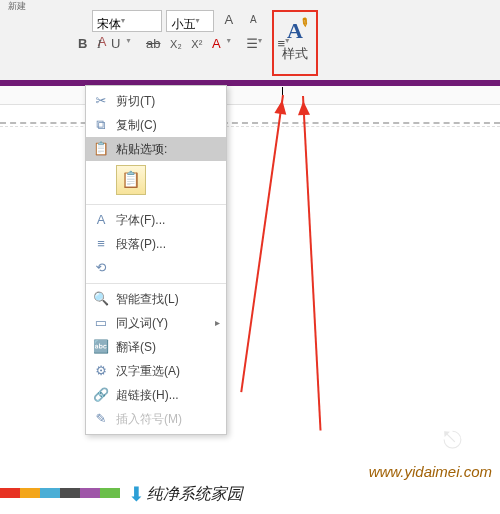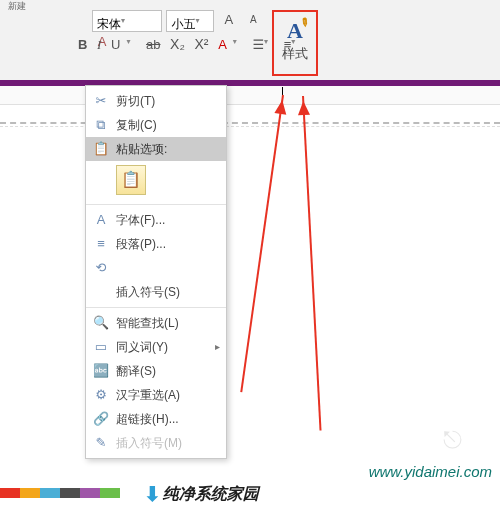--- a/index.html
+++ b/index.html
@@ -9,21 +9,21 @@
 .font-combo{display:inline-block;height:20px;border:1px solid #c0c0c0;background:#fff;font-size:12px;line-height:20px;padding:0 4px;vertical-align:top}
 .fname{width:60px}
 .fsize{width:38px}
 .mini-btn{display:inline-block;width:18px;height:18px;font-size:13px;line-height:18px;text-align:center;color:#555;margin:1px 1px;vertical-align:middle}
 .row2{position:absolute;left:78px;top:36px;font-size:13px;color:#555;white-space:nowrap}
 .row2 span{display:inline-block;margin-right:6px}
 .r2-B{font-weight:bold}
 .r2-I{font-style:italic;font-family:Georgia}
 .r2-U{text-decoration:underline}
 .r2-S{text-decoration:line-through}
-.r2-X{font-size:14px}
+.r2-X{font-size:11px}
 .r2-A{color:#c00}
 .drop{font-size:8px;vertical-align:super;color:#888}
 .styles-box{position:absolute;left:272px;top:10px;width:42px;height:62px;border:2px solid #e73223;text-align:center}
 .styles-icon{font-size:22px;color:#2b579a;font-family:Georgia;font-weight:bold;position:relative;display:inline-block;margin-top:6px}
 .pen{position:absolute;right:-6px;top:-2px;font-size:11px;color:#d48a00;transform:rotate(40deg)}
 .styles-label{font-size:13px;color:#444;margin-top:1px}
 .ruler{height:18px;background:#fafafa;border-bottom:1px solid #e0e0e0;position:relative}
 .dashed{position:absolute;top:122px;left:0;right:0;border-top:2px dashed #bbb}
 .dashed2{position:absolute;top:126px;left:0;right:0;border-top:1px dashed #ddd}
 .cursor{position:absolute;top:87px;left:282px;width:1px;height:24px;background:#000}
@@ -36,23 +36,23 @@
 .paste-header{background:#ccc;color:#333;font-weight:normal}
 .paste-box{height:40px;padding-left:30px}
 .paste-btn{display:inline-block;width:28px;height:28px;border:1px solid #d0c27a;background:linear-gradient(#fff7d6,#f7e39a);margin-top:4px;line-height:28px;text-align:center;font-size:16px;color:#a3822a}
 .arrow{position:absolute;width:2px;background:#e73223;transform-origin:top center}
 .arrow::before{content:"";position:absolute;top:-1px;left:-5px;border:6px solid transparent;border-bottom:14px solid #e73223}
 .arrow1{left:282px;top:95px;height:300px;transform:rotate(8deg)}
 .arrow2{left:302px;top:96px;height:335px;transform:rotate(-3deg)}
 .footer-stripe{position:absolute;left:0;bottom:16px;height:10px;width:120px;display:flex}
 .footer-stripe span{flex:1}
 .c1{background:#e73223}.c2{background:#f3a51a}.c3{background:#4aaed6}.c4{background:#4d4d4d}.c5{background:#9f56a8}.c6{background:#6bbf4a}
-.footer-logo{position:absolute;left:144px;bottom:8px;font-size:16px;font-weight:bold;color:#1f1f1f;font-style:italic}
+.footer-logo{position:absolute;left:128px;bottom:8px;font-size:16px;font-weight:normal;color:#1f1f1f;font-style:italic}
 .footer-logo em{color:#2d9fd6;font-style:normal;font-size:20px;vertical-align:-2px;margin-right:2px}
-.watermark{position:absolute;right:8px;bottom:34px;font-size:15px;color:#0f766e;font-style:italic}
+.watermark{position:absolute;right:8px;bottom:34px;font-size:15px;color:#a16207;font-style:italic}
 .pagebreak{position:absolute;right:38px;bottom:60px;font-size:24px;color:#e7e7e7}
 </style>
 </head>
 <body>
 
 <div class="ribbon">
   <div class="top-row">新建</div>
 
   <div class="font-group">
     <span class="font-combo fname"><span>宋体</span><span class="drop">▾</span></span>
@@ -89,21 +89,20 @@
   <div class="cm-item"><span class="cm-icon">✂</span><span>剪切(T)</span></div>
   <div class="cm-item"><span class="cm-icon">⧉</span><span>复制(C)</span></div>
   <div class="cm-item paste-header"><span class="cm-icon">📋</span><span>粘贴选项:</span></div>
   <div class="paste-box">
     <span class="paste-btn">📋</span>
   </div>
   <div class="cm-sep"></div>
   <div class="cm-item"><span class="cm-icon">A</span><span>字体(F)...</span></div>
   <div class="cm-item"><span class="cm-icon">≡</span><span>段落(P)...</span></div>
   <div class="cm-item"><span class="cm-icon">⟲</span></div>
-  <div class="cm-item"><span>插入符号(S)</span></div>
   <div class="cm-sep"></div>
   <div class="cm-item"><span class="cm-icon">🔍</span><span>智能查找(L)</span></div>
   <div class="cm-item"><span class="cm-icon">▭</span><span>同义词(Y)</span><span class="cm-sub">▸</span></div>
   <div class="cm-item"><span class="cm-icon">🔤</span><span>翻译(S)</span></div>
   <div class="cm-item"><span class="cm-icon">⚙</span><span>汉字重选(A)</span></div>
   <div class="cm-item"><span class="cm-icon">🔗</span><span>超链接(H)...</span></div>
   <div class="cm-item cm-disabled"><span class="cm-icon">✎</span><span>插入符号(M)</span></div>
 </div>
 
 <div class="arrow arrow1"></div>

